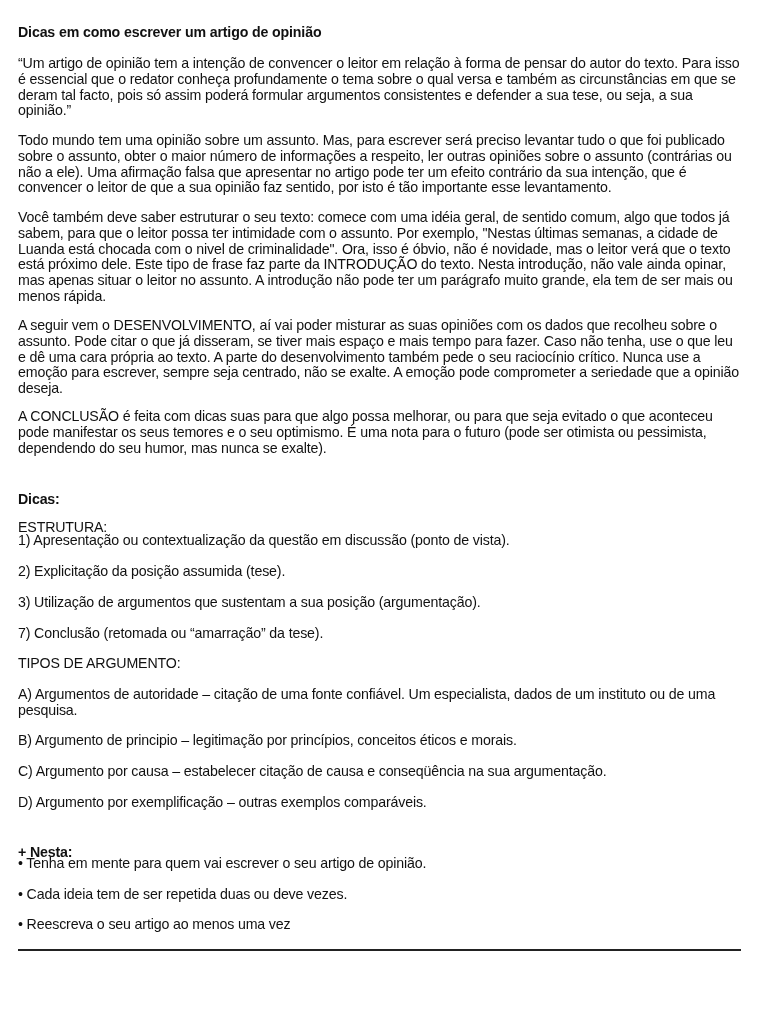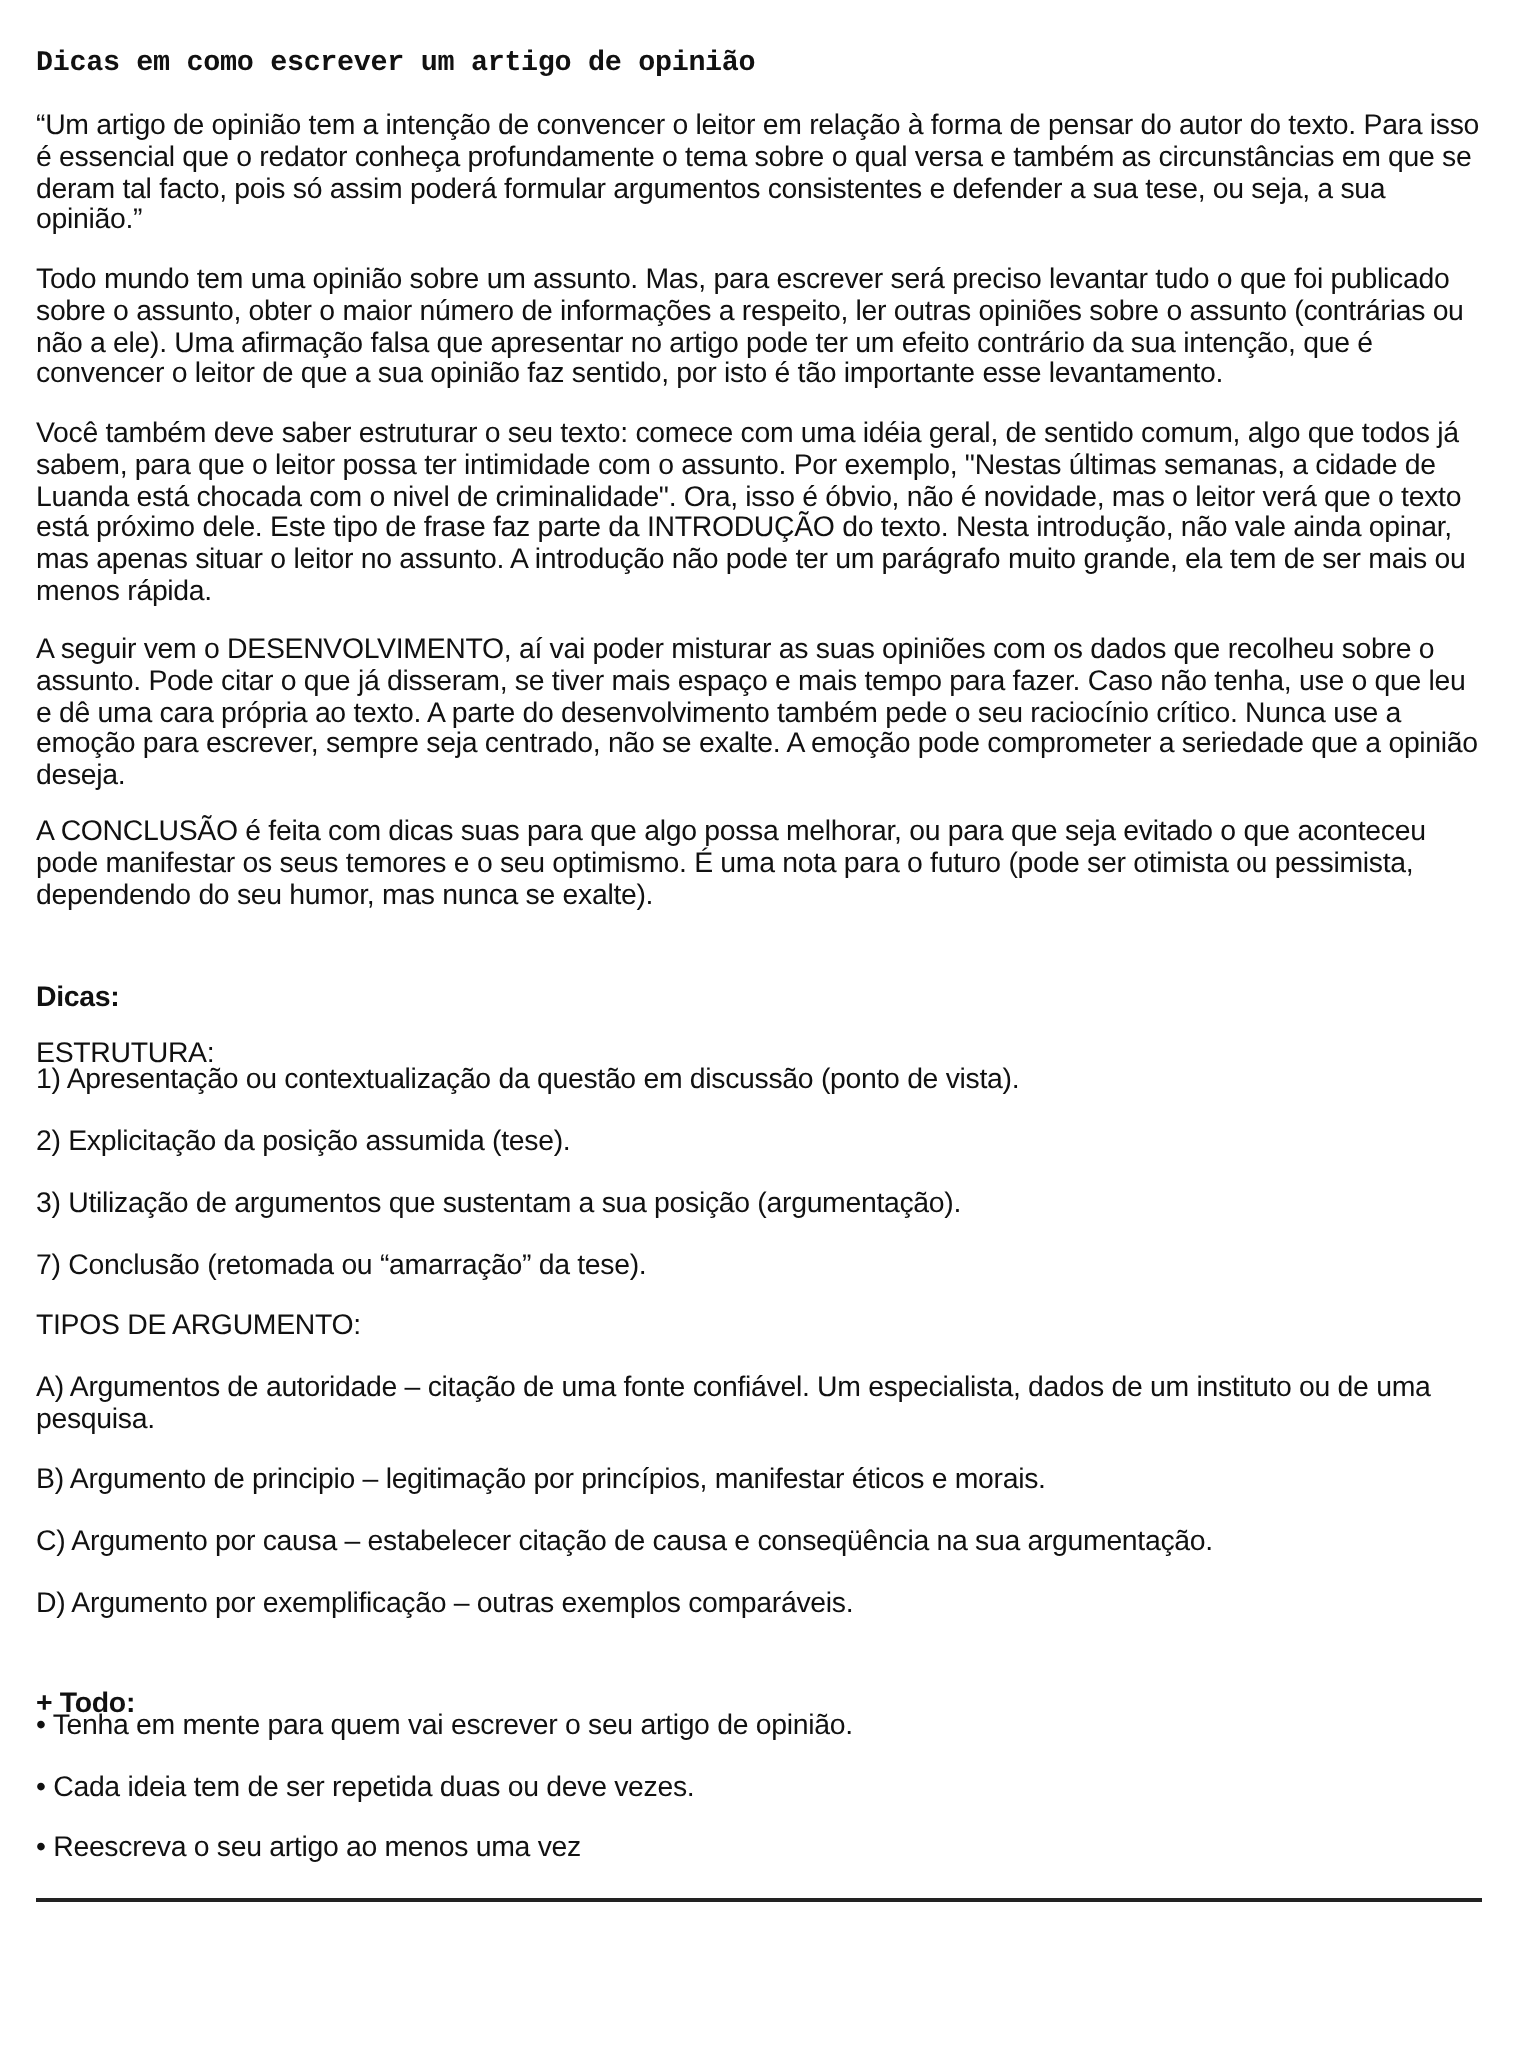--- a/index.html
+++ b/index.html
@@ -3,21 +3,21 @@
   <meta charset="utf-8">
   <style>
     html, body { margin: 0; padding: 0; background: #ffffff; }
     body {
       width: 768px; height: 1024px; overflow: hidden; position: relative;
       font-family: "Liberation Sans", sans-serif;
       color: #111111;
     }
     .page { position: absolute; left: 18px; top: 0; width: 724px; }
     .blk { position: absolute; left: 0; width: 724px; font-size: 14.2px; line-height: 15.8px; margin: 0; letter-spacing: -0.15px; }
-    .title { font-weight: bold; font-family: Liberation Mono, monospace; }
+    .title { font-weight: bold; }
     .quote { }
     .bold { font-weight: bold; margin-top: 20px; }
     .rule { position: absolute; left: 0; top: 949px; width: 723px; height: 2px; background: #222222; }
   </style>
 </head>
 <body>
 
 <div class="page">
   <p class="blk title" style="top:25px">Dicas em como escrever um artigo de opinião</p>
   <p class="blk quote" style="top:56px">“Um artigo de opinião tem a intenção de convencer o leitor em relação à forma de pensar do autor do texto. Para isso é essencial que o redator conheça profundamente o tema sobre o qual versa e também as circunstâncias em que se deram tal facto, pois só assim poderá formular argumentos consistentes e defender a sua tese, ou seja, a sua opinião.”</p>
@@ -26,21 +26,21 @@
   <p class="blk" style="top:318px">A seguir vem o DESENVOLVIMENTO, aí vai poder misturar as suas opiniões com os dados que recolheu sobre o assunto. Pode citar o que já disseram, se tiver mais espaço e mais tempo para fazer. Caso não tenha, use o que leu e dê uma cara própria ao texto. A parte do desenvolvimento também pede o seu raciocínio crítico. Nunca use a emoção para escrever, sempre seja centrado, não se exalte. A emoção pode comprometer a seriedade que a opinião deseja.</p>
   <p class="blk" style="top:409px">A CONCLUSÃO é feita com dicas suas para que algo possa melhorar, ou para que seja evitado o que aconteceu pode manifestar os seus temores e o seu optimismo. É uma nota para o futuro (pode ser otimista ou pessimista, dependendo do seu humor, mas nunca se exalte).</p>
   <p class="blk bold" style="top:472px">Dicas:</p>
   <p class="blk" style="top:520px">ESTRUTURA:</p>
   <p class="blk" style="top:533px">1) Apresentação ou contextualização da questão em discussão (ponto de vista).</p>
   <p class="blk" style="top:564px">2) Explicitação da posição assumida (tese).</p>
   <p class="blk" style="top:595px">3) Utilização de argumentos que sustentam a sua posição (argumentação).</p>
   <p class="blk" style="top:626px">7) Conclusão (retomada ou “amarração” da tese).</p>
   <p class="blk" style="top:656px">TIPOS DE ARGUMENTO:</p>
   <p class="blk" style="top:687px">A) Argumentos de autoridade – citação de uma fonte confiável. Um especialista, dados de um instituto ou de uma pesquisa.</p>
-  <p class="blk" style="top:733px">B) Argumento de principio – legitimação por princípios, manifestar éticos e morais.</p>
+  <p class="blk" style="top:733px">B) Argumento de principio – legitimação por princípios, conceitos éticos e morais.</p>
   <p class="blk" style="top:764px">C) Argumento por causa – estabelecer citação de causa e conseqüência na sua argumentação.</p>
   <p class="blk" style="top:795px">D) Argumento por exemplificação – outras exemplos comparáveis.</p>
-  <p class="blk bold" style="top:825px">+ Todo:</p>
+  <p class="blk bold" style="top:825px">+ Nesta:</p>
   <p class="blk" style="top:856px">• Tenha em mente para quem vai escrever o seu artigo de opinião.</p>
   <p class="blk" style="top:887px">• Cada ideia tem de ser repetida duas ou deve vezes.</p>
   <p class="blk" style="top:917px">• Reescreva o seu artigo ao menos uma vez</p>
   <div class="rule"></div>
 </div>
 
 </body></html>

